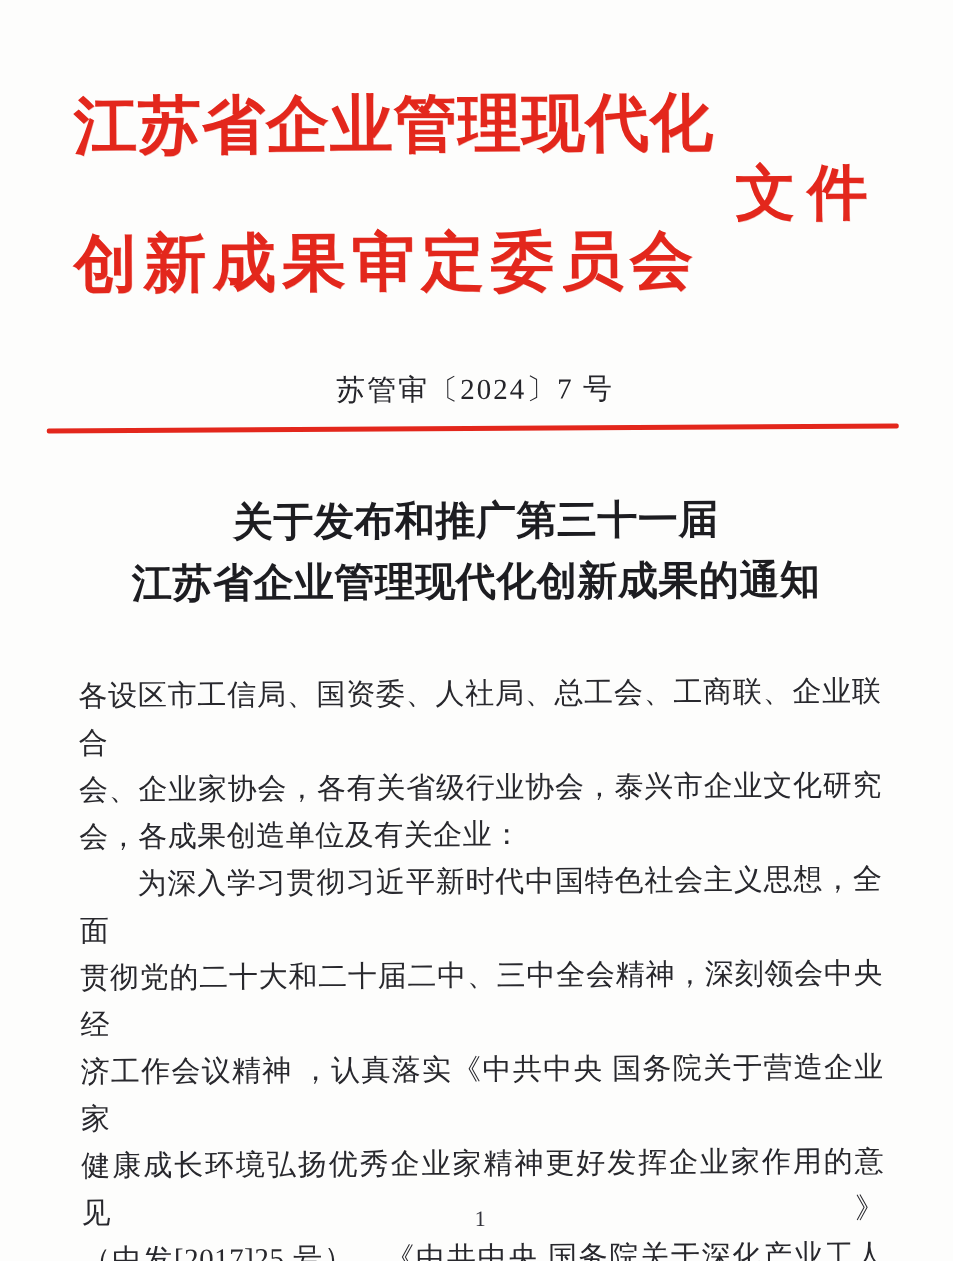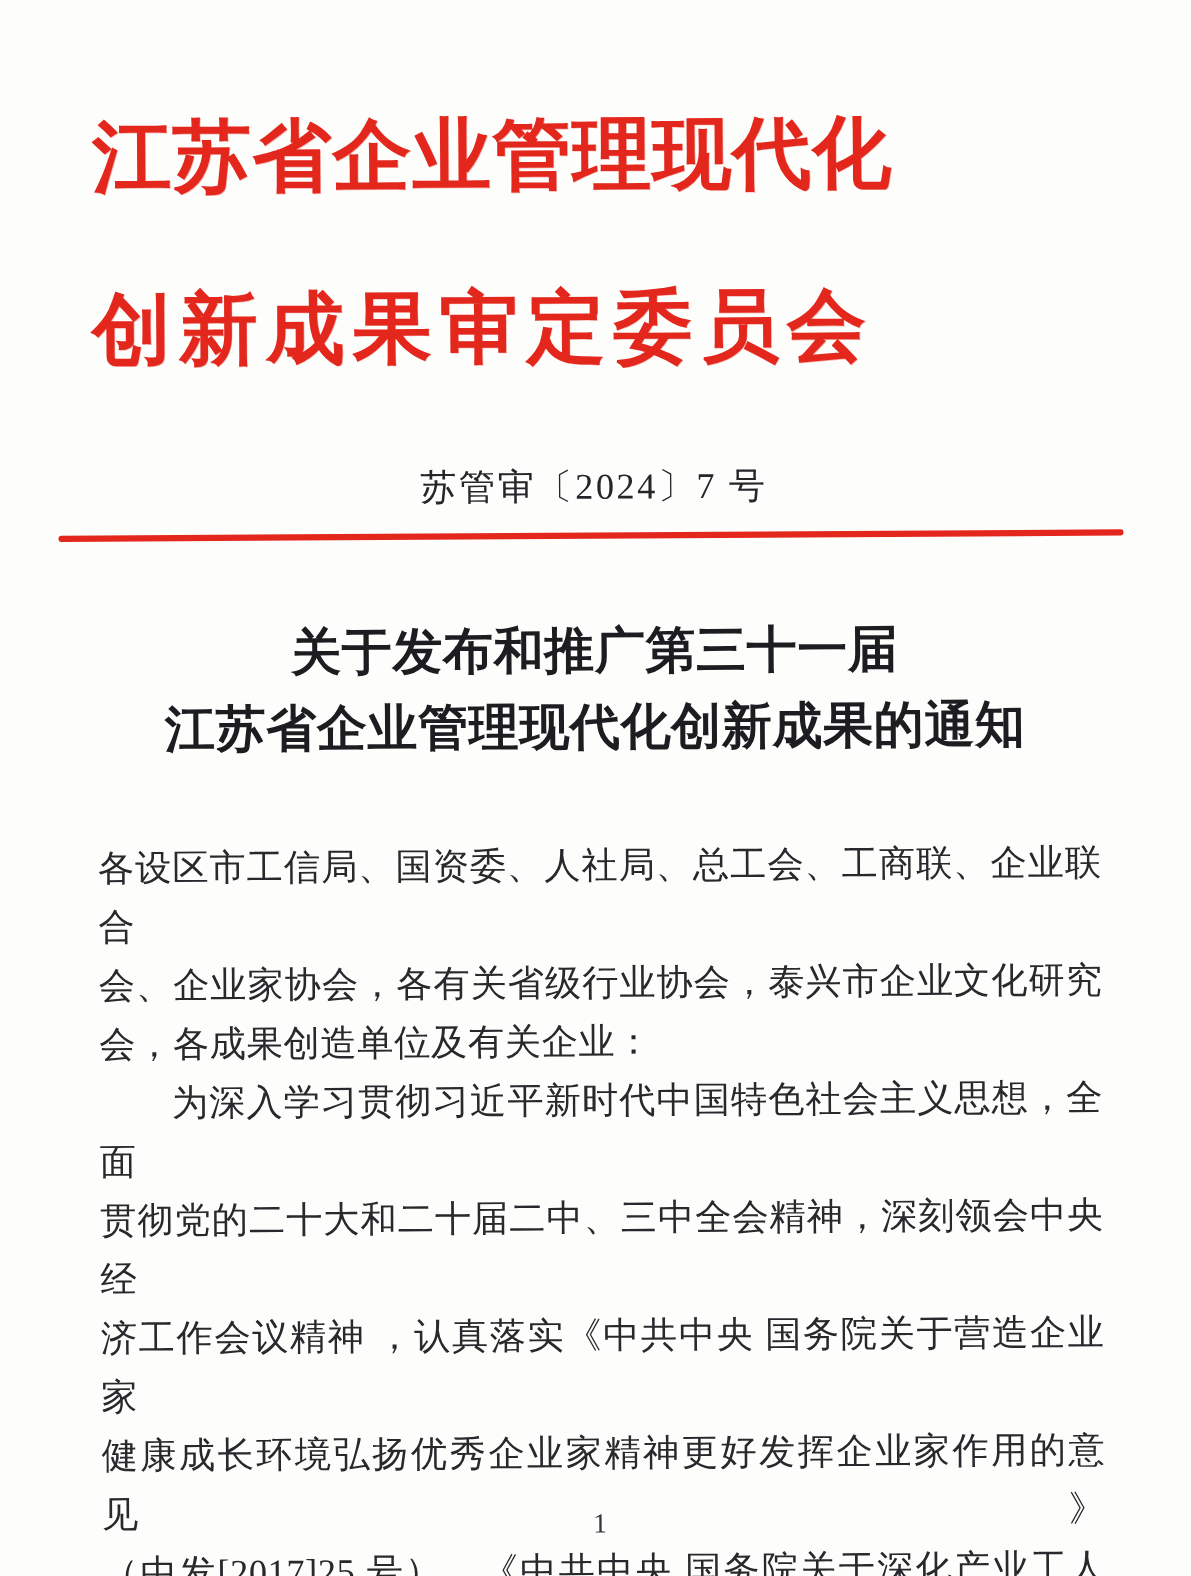--- a/index.html
+++ b/index.html
@@ -85,20 +85,21 @@
   }
 </style>
 </head>
 <body>
 
 <div class="page">
   <div class="content">
 
     <div class="org org1">江苏省企业管理现代化</div>
 
+    <div class="doctype">文件</div>
 
     <div class="org org2">创新成果审定委员会</div>
 
     <div class="docnum">苏管审〔2024〕7 号</div>
 
     <div class="redline"></div>
 
     <div class="title t1">关于发布和推广第三十一届</div>
 
     <div class="title t2">江苏省企业管理现代化创新成果的通知</div>

